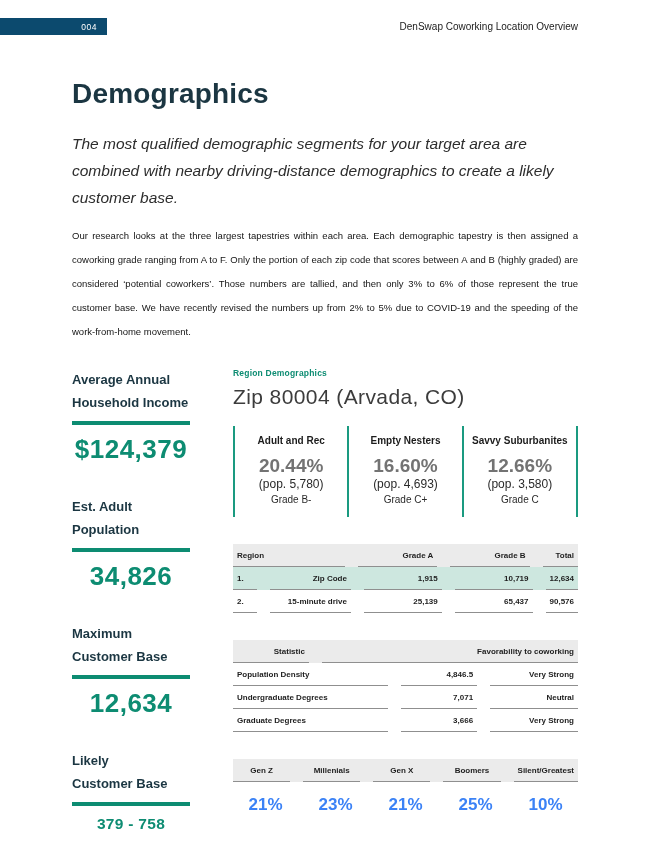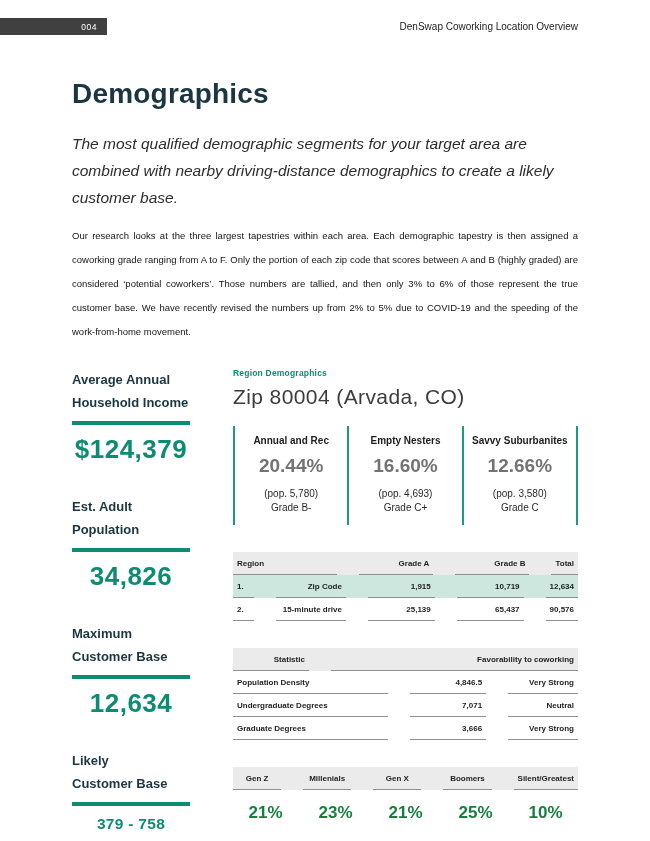--- a/index.html
+++ b/index.html
@@ -5,21 +5,21 @@
   * { margin:0; padding:0; box-sizing:border-box; }
   html,body { background:#ffffff; }
   body {
     width:650px; height:841px; margin:0 auto; position:relative;
     font-family:"Liberation Sans", sans-serif; color:#1e1e1e; overflow:hidden;
   }
   
   .topbar { position:relative; height:17px; margin-top:18px; }
   .pagenum {
     position:absolute; left:0; top:0; width:107px; height:17px;
-    background:#404040; color:#ffffff; font-size:8.5px; letter-spacing:.5px;
+    background:#0c4a6e; color:#ffffff; font-size:8.5px; letter-spacing:.5px;
     display:flex; align-items:center; justify-content:flex-end; padding-right:10px;
   }
   .doc-title {
     position:absolute; right:72px; top:0; height:17px;
     display:flex; align-items:center; font-size:10px; color:#1b1b1b;
   }
   
   .content { margin:0 72px; }
   .main-title {
     margin-top:43px; font-size:28px; font-weight:800; color:#1b3642;
@@ -44,42 +44,42 @@
   }
   .stat-value.small { font-size:15.5px; font-weight:700; letter-spacing:.3px; }
   
   .eyebrow { font-size:8.5px; font-weight:600; color:#0d8c72; letter-spacing:.2px; }
   .zip-heading { margin-top:7px; font-size:21px; font-weight:300; color:#3c3c3c; letter-spacing:.4px; }
   
   .cards { display:flex; margin-top:17px; border-right:2px solid #1a9a80; }
   .card { flex:1; border-left:2px solid #1a9a80; text-align:center; padding:9px 3px 12px; }
   .card-name { font-size:10px; font-weight:700; color:#1c1c1c; }
   .card-pct { margin-top:9px; font-size:19px; font-weight:800; color:#737373; }
-  .card-pop { margin-top:11px; font-size:10px; color:#2a2a2a; }
+  .card-pop { font-size:12px; color:#2a2a2a; }
   .card-grade { margin-top:3px; font-size:10px; color:#2a2a2a; }
   
   .tbl { margin-top:27px; font-size:8px; }
-  .tr { display:flex; gap:22px; }
+  .tr { display:flex; gap:13px; }
   .tr > div { padding:6.5px 4px; border-bottom:1px solid #8f8f8f; font-weight:600; color:#1e1e1e; }
   .tr.head { background:#ebebeb; }
   .tr.head > div { font-weight:700; }
   .tr.mint { background:#cde7df; }
   .ar { text-align:right; }
   .t1-region { width:calc(31% + 5px); }
   .t1-num { width:7%; }
   .t1-name { width:24%; }
   .t1-a { width:23%; }
   .t1-b { width:23%; }
   .t1-total { flex:1; }
   .t2-cat { width:45%; }
   .t2-stat { width:22%; }
   .t2-fav { flex:1; }
   .gen-head > div { flex:1; text-align:center; }
   .gen-vals { display:flex; gap:5px; margin-top:13px; }
-  .gen-vals > div { flex:1; text-align:center; font-size:17px; font-weight:800; color:#15803d; }
+  .gen-vals > div { flex:1; text-align:center; font-size:17px; font-weight:800; color:#3b82f6; }
 </style>
 </head>
 <body>
 
 <div class="topbar">
   <div class="pagenum">004</div>
   <div class="doc-title">DenSwap Coworking Location Overview</div>
 </div>
 
 <div class="content">
@@ -132,21 +132,21 @@
 
     </div>
 
     <div class="right-col">
 
       <div class="eyebrow">Region Demographics</div>
       <div class="zip-heading">Zip 80004 (Arvada, CO)</div>
 
       <div class="cards">
         <div class="card">
-          <div class="card-name">Annual and Rec</div>
+          <div class="card-name">Adult and Rec</div>
           <div class="card-pct">20.44%</div>
           <div class="card-pop">(pop. 5,780)</div>
           <div class="card-grade">Grade B-</div>
         </div>
         <div class="card">
           <div class="card-name">Empty Nesters</div>
           <div class="card-pct">16.60%</div>
           <div class="card-pop">(pop. 4,693)</div>
           <div class="card-grade">Grade C+</div>
         </div>

